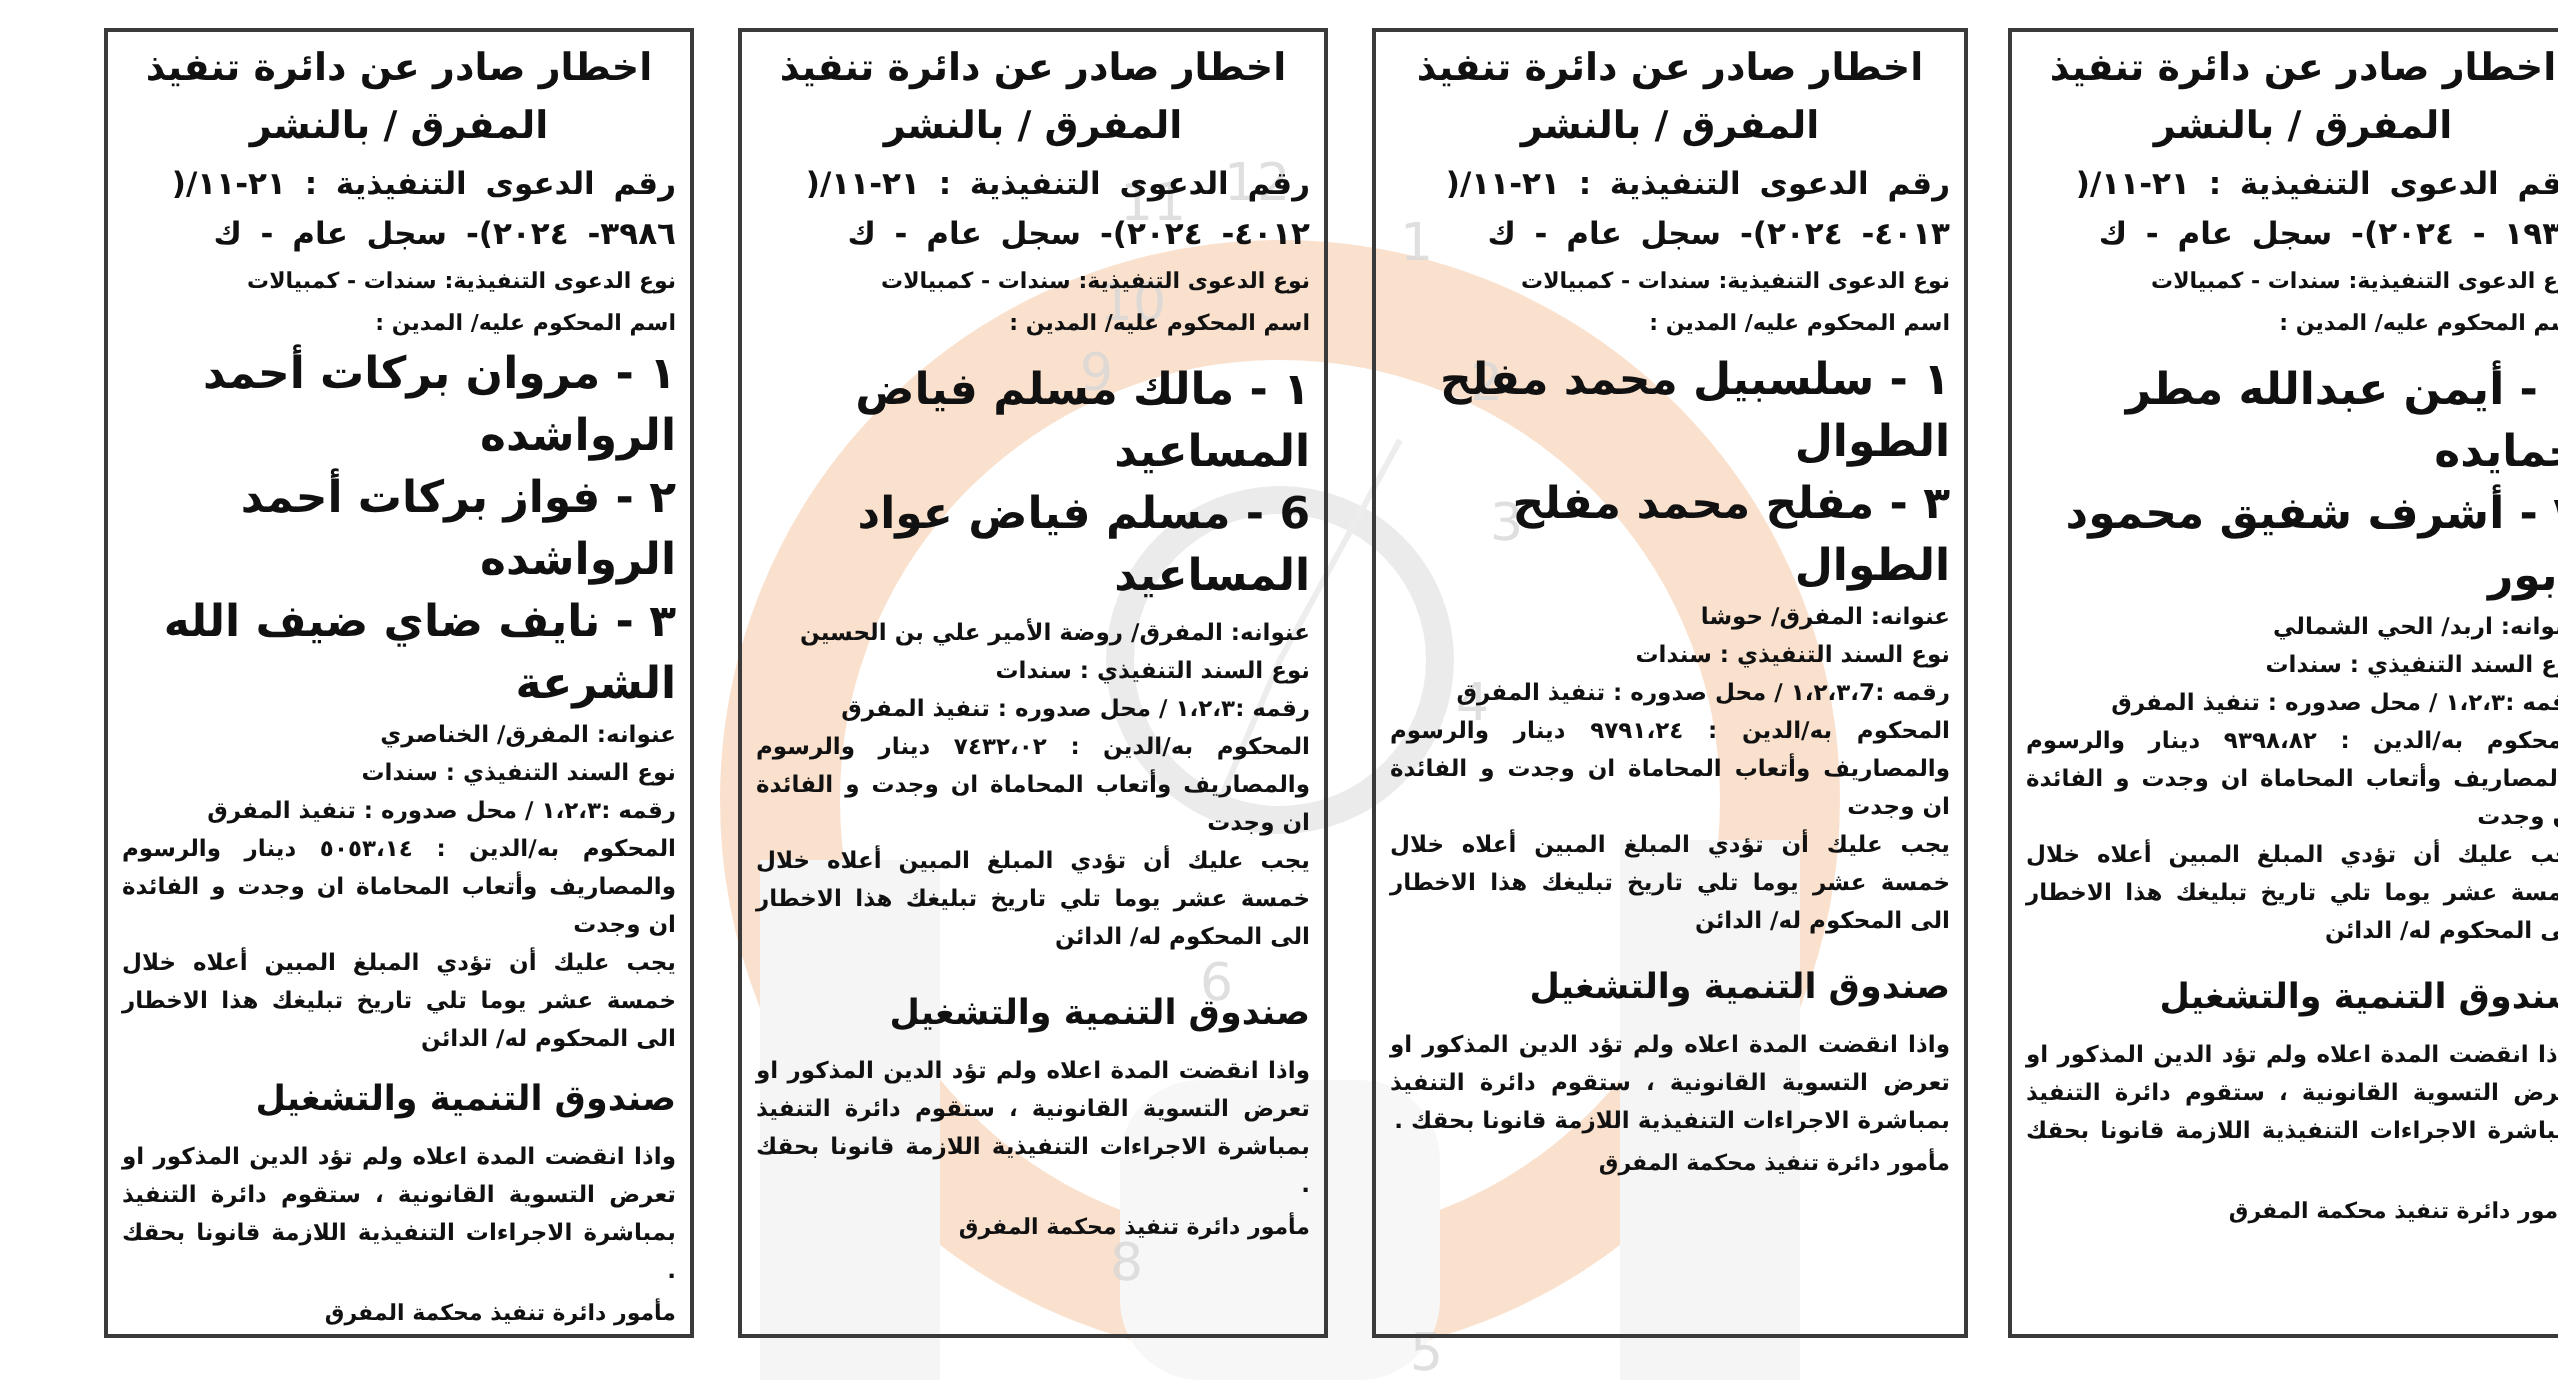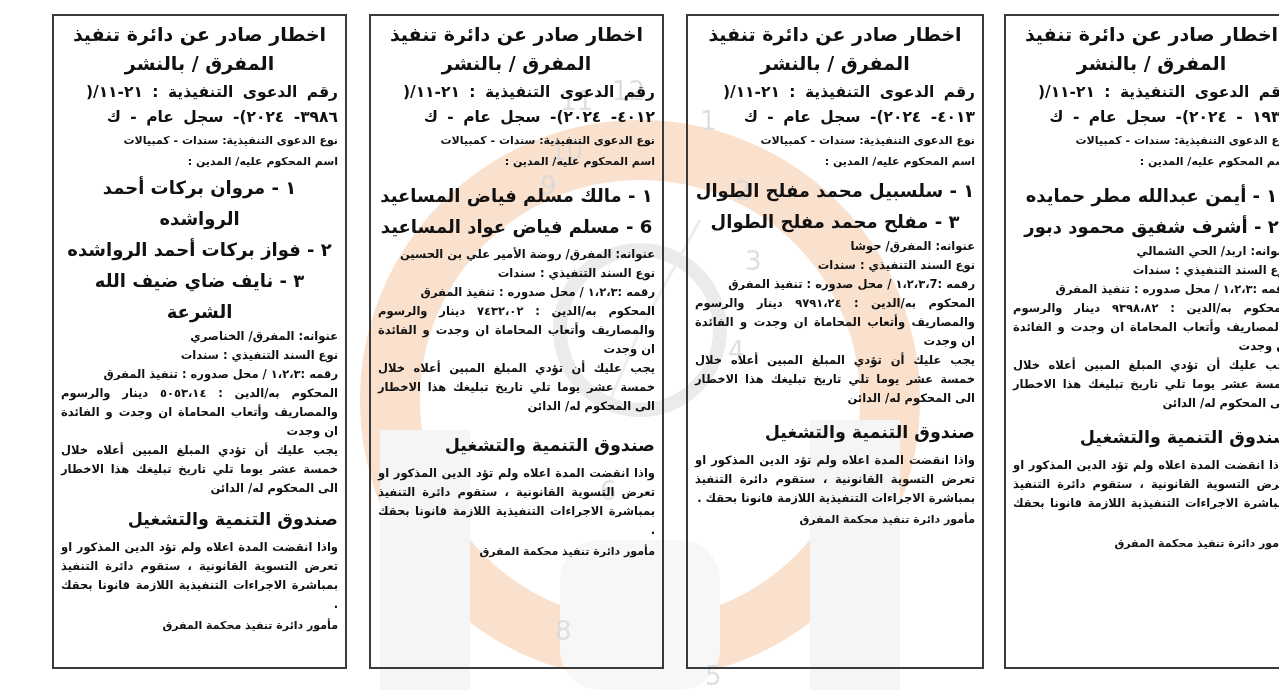--- a/index.html
+++ b/index.html
@@ -25,21 +25,21 @@
     font-weight: bold; font-size: 19px; line-height: 29px; text-align: center;
     letter-spacing: 0.2px; margin: 0;
   }
   .case-no {
     font-weight: bold; font-size: 15.5px; line-height: 25px; margin-top: 2px;
     text-align: justify; text-align-last: right; word-spacing: 4px;
   }
   .case-no span { display: block; }
   .small-b { font-weight: bold; font-size: 11px; line-height: 21px; }
   .debtor {
-    font-weight: bold; font-size: 18px; line-height: 31px; text-align: center;
+    font-weight: bold; font-size: 22px; line-height: 31px; 
   }
   .detail { font-weight: bold; font-size: 11.5px; line-height: 19px; }
   .detail.just { text-align: justify; text-align-last: right; }
   .fund {
     font-weight: bold; font-size: 17.5px; line-height: 34px; text-align: right;
     margin: 4px 0 2px;
   }
   .warn {
     font-weight: bold; font-size: 11.5px; line-height: 19px;
     text-align: justify; text-align-last: right;

